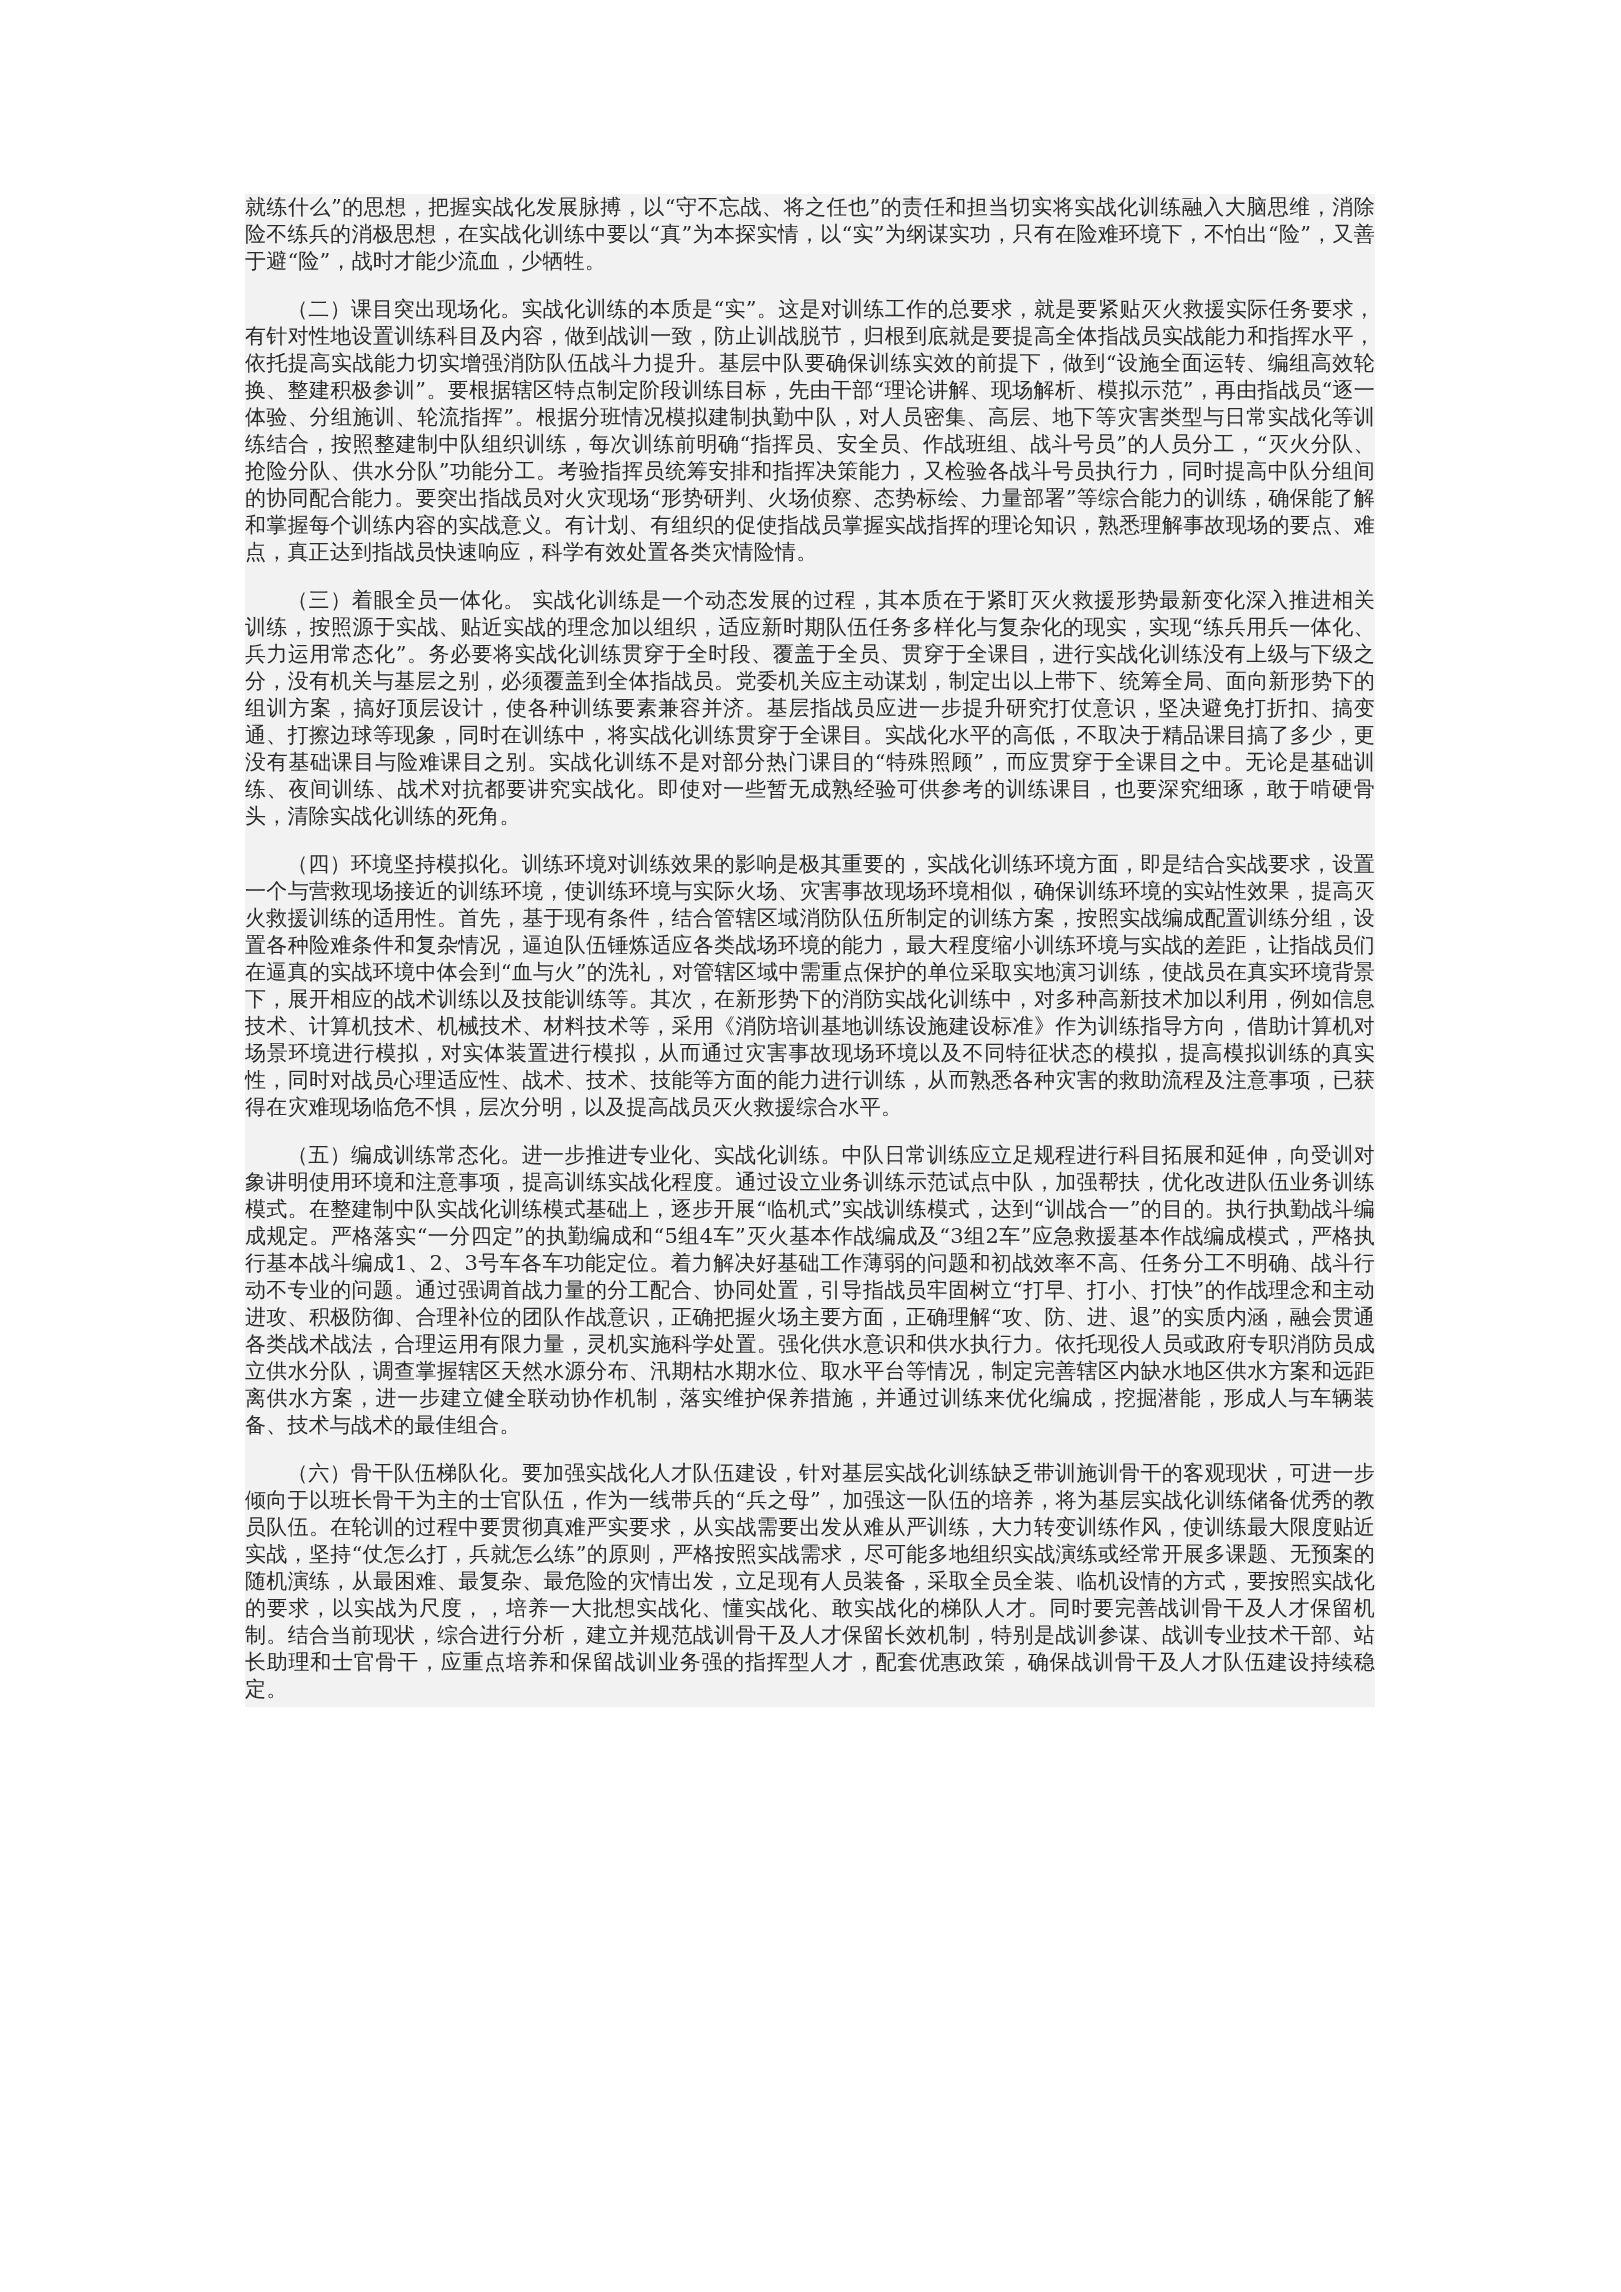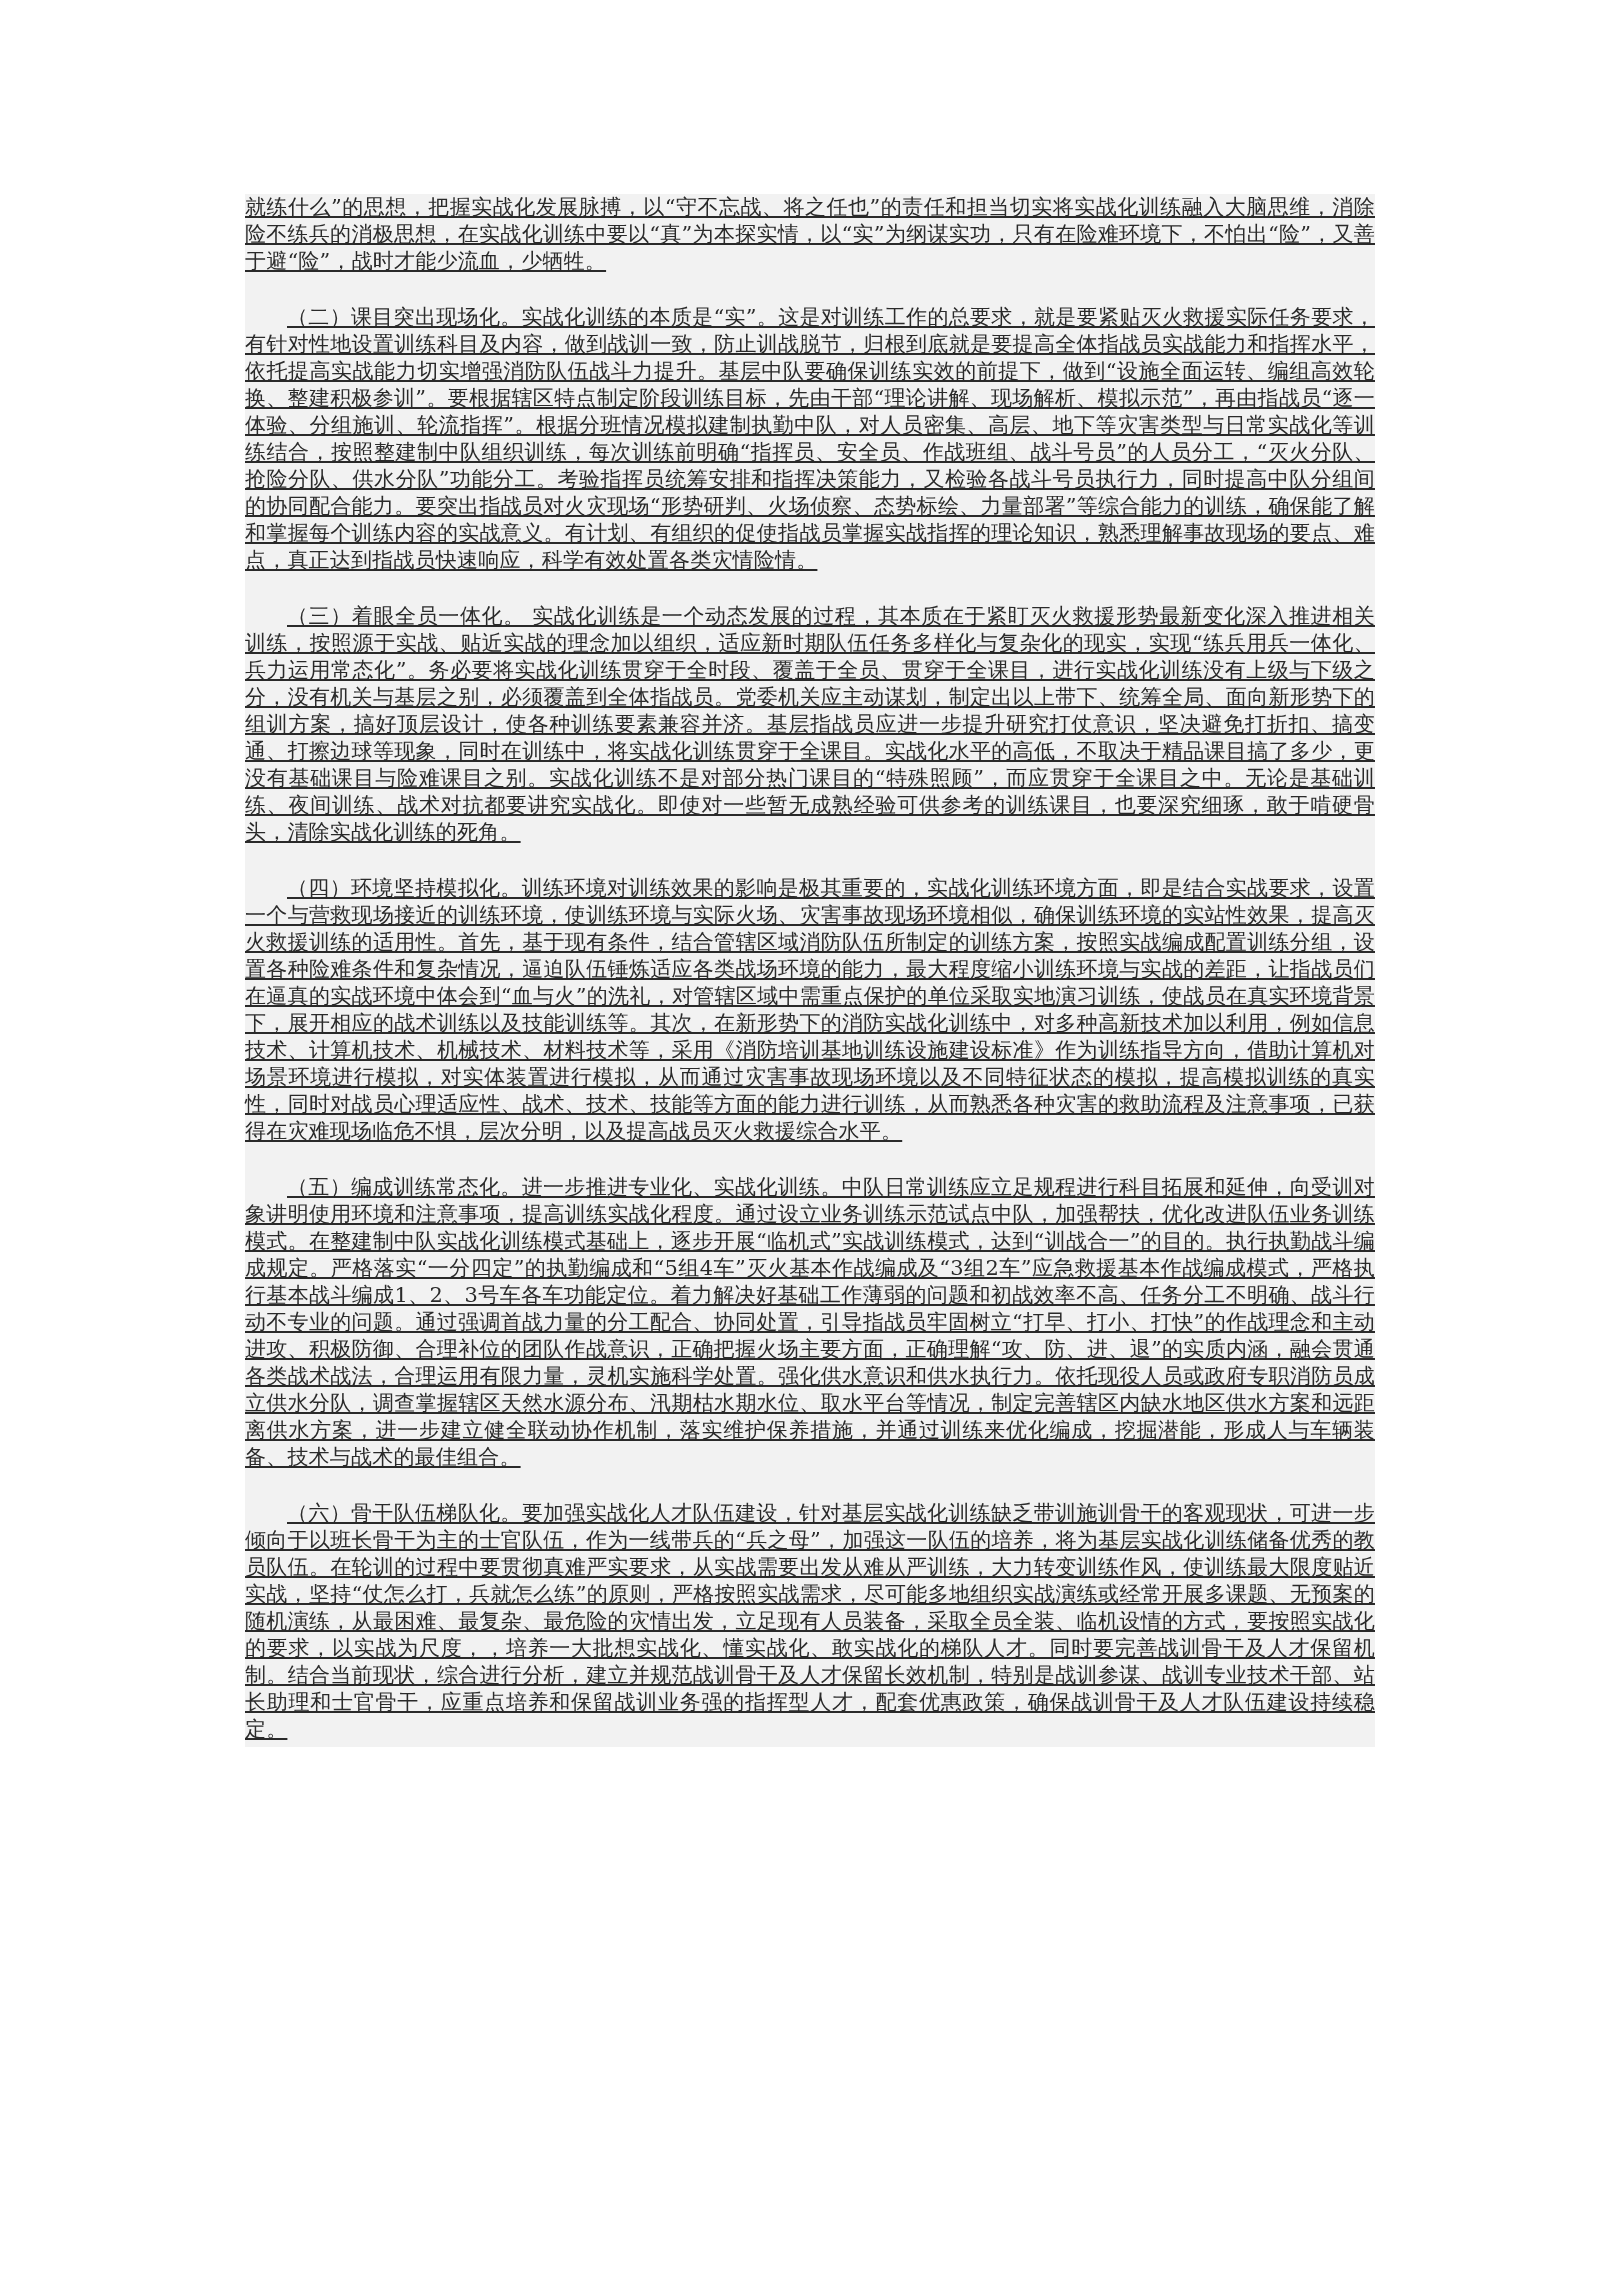--- a/index.html
+++ b/index.html
@@ -16,36 +16,35 @@
       color: #2a2a2a;
     }
     .page-content {
       position: absolute;
       left: 245px;
       top: 194px;
       width: 1130px;
       background: #f2f2f2;
       padding: 0 0 3.9px 0;
       box-sizing: border-box;
-      text-decoration: underline;
     }
     .para {
       margin: 0;
       font-size: 21px;
       line-height: 27px;
       text-align: justify;
       text-justify: inter-character;
       letter-spacing: 0.2px;
       word-break: break-all;
     }
     .para.indent {
       text-indent: 2em;
     }
     .para + .para {
-      margin-top: 29px;
+      margin-top: 21px;
     }
   </style>
 </head>
 <body>
 
 <div class="page-content">
   <p class="para">就练什么”的思想，把握实战化发展脉搏，以“守不忘战、将之任也”的责任和担当切实将实战化训练融入大脑思维，消除险不练兵的消极思想，在实战化训练中要以“真”为本探实情，以“实”为纲谋实功，只有在险难环境下，不怕出“险”，又善于避“险”，战时才能少流血，少牺牲。</p>
   <p class="para indent">（二）课目突出现场化。实战化训练的本质是“实”。这是对训练工作的总要求，就是要紧贴灭火救援实际任务要求，有针对性地设置训练科目及内容，做到战训一致，防止训战脱节，归根到底就是要提高全体指战员实战能力和指挥水平，依托提高实战能力切实增强消防队伍战斗力提升。基层中队要确保训练实效的前提下，做到“设施全面运转、编组高效轮换、整建积极参训”。要根据辖区特点制定阶段训练目标，先由干部“理论讲解、现场解析、模拟示范”，再由指战员“逐一体验、分组施训、轮流指挥”。根据分班情况模拟建制执勤中队，对人员密集、高层、地下等灾害类型与日常实战化等训练结合，按照整建制中队组织训练，每次训练前明确“指挥员、安全员、作战班组、战斗号员”的人员分工，“灭火分队、抢险分队、供水分队”功能分工。考验指挥员统筹安排和指挥决策能力，又检验各战斗号员执行力，同时提高中队分组间的协同配合能力。要突出指战员对火灾现场“形势研判、火场侦察、态势标绘、力量部署”等综合能力的训练，确保能了解和掌握每个训练内容的实战意义。有计划、有组织的促使指战员掌握实战指挥的理论知识，熟悉理解事故现场的要点、难点，真正达到指战员快速响应，科学有效处置各类灾情险情。</p>
   <p class="para indent">（三）着眼全员一体化。 实战化训练是一个动态发展的过程，其本质在于紧盯灭火救援形势最新变化深入推进相关训练，按照源于实战、贴近实战的理念加以组织，适应新时期队伍任务多样化与复杂化的现实，实现“练兵用兵一体化、兵力运用常态化”。务必要将实战化训练贯穿于全时段、覆盖于全员、贯穿于全课目，进行实战化训练没有上级与下级之分，没有机关与基层之别，必须覆盖到全体指战员。党委机关应主动谋划，制定出以上带下、统筹全局、面向新形势下的组训方案，搞好顶层设计，使各种训练要素兼容并济。基层指战员应进一步提升研究打仗意识，坚决避免打折扣、搞变通、打擦边球等现象，同时在训练中，将实战化训练贯穿于全课目。实战化水平的高低，不取决于精品课目搞了多少，更没有基础课目与险难课目之别。实战化训练不是对部分热门课目的“特殊照顾”，而应贯穿于全课目之中。无论是基础训练、夜间训练、战术对抗都要讲究实战化。即使对一些暂无成熟经验可供参考的训练课目，也要深究细琢，敢于啃硬骨头，清除实战化训练的死角。</p>
   <p class="para indent">（四）环境坚持模拟化。训练环境对训练效果的影响是极其重要的，实战化训练环境方面，即是结合实战要求，设置一个与营救现场接近的训练环境，使训练环境与实际火场、灾害事故现场环境相似，确保训练环境的实站性效果，提高灭火救援训练的适用性。首先，基于现有条件，结合管辖区域消防队伍所制定的训练方案，按照实战编成配置训练分组，设置各种险难条件和复杂情况，逼迫队伍锤炼适应各类战场环境的能力，最大程度缩小训练环境与实战的差距，让指战员们在逼真的实战环境中体会到“血与火”的洗礼，对管辖区域中需重点保护的单位采取实地演习训练，使战员在真实环境背景下，展开相应的战术训练以及技能训练等。其次，在新形势下的消防实战化训练中，对多种高新技术加以利用，例如信息技术、计算机技术、机械技术、材料技术等，采用《消防培训基地训练设施建设标准》作为训练指导方向，借助计算机对场景环境进行模拟，对实体装置进行模拟，从而通过灾害事故现场环境以及不同特征状态的模拟，提高模拟训练的真实性，同时对战员心理适应性、战术、技术、技能等方面的能力进行训练，从而熟悉各种灾害的救助流程及注意事项，已获得在灾难现场临危不惧，层次分明，以及提高战员灭火救援综合水平。</p>

